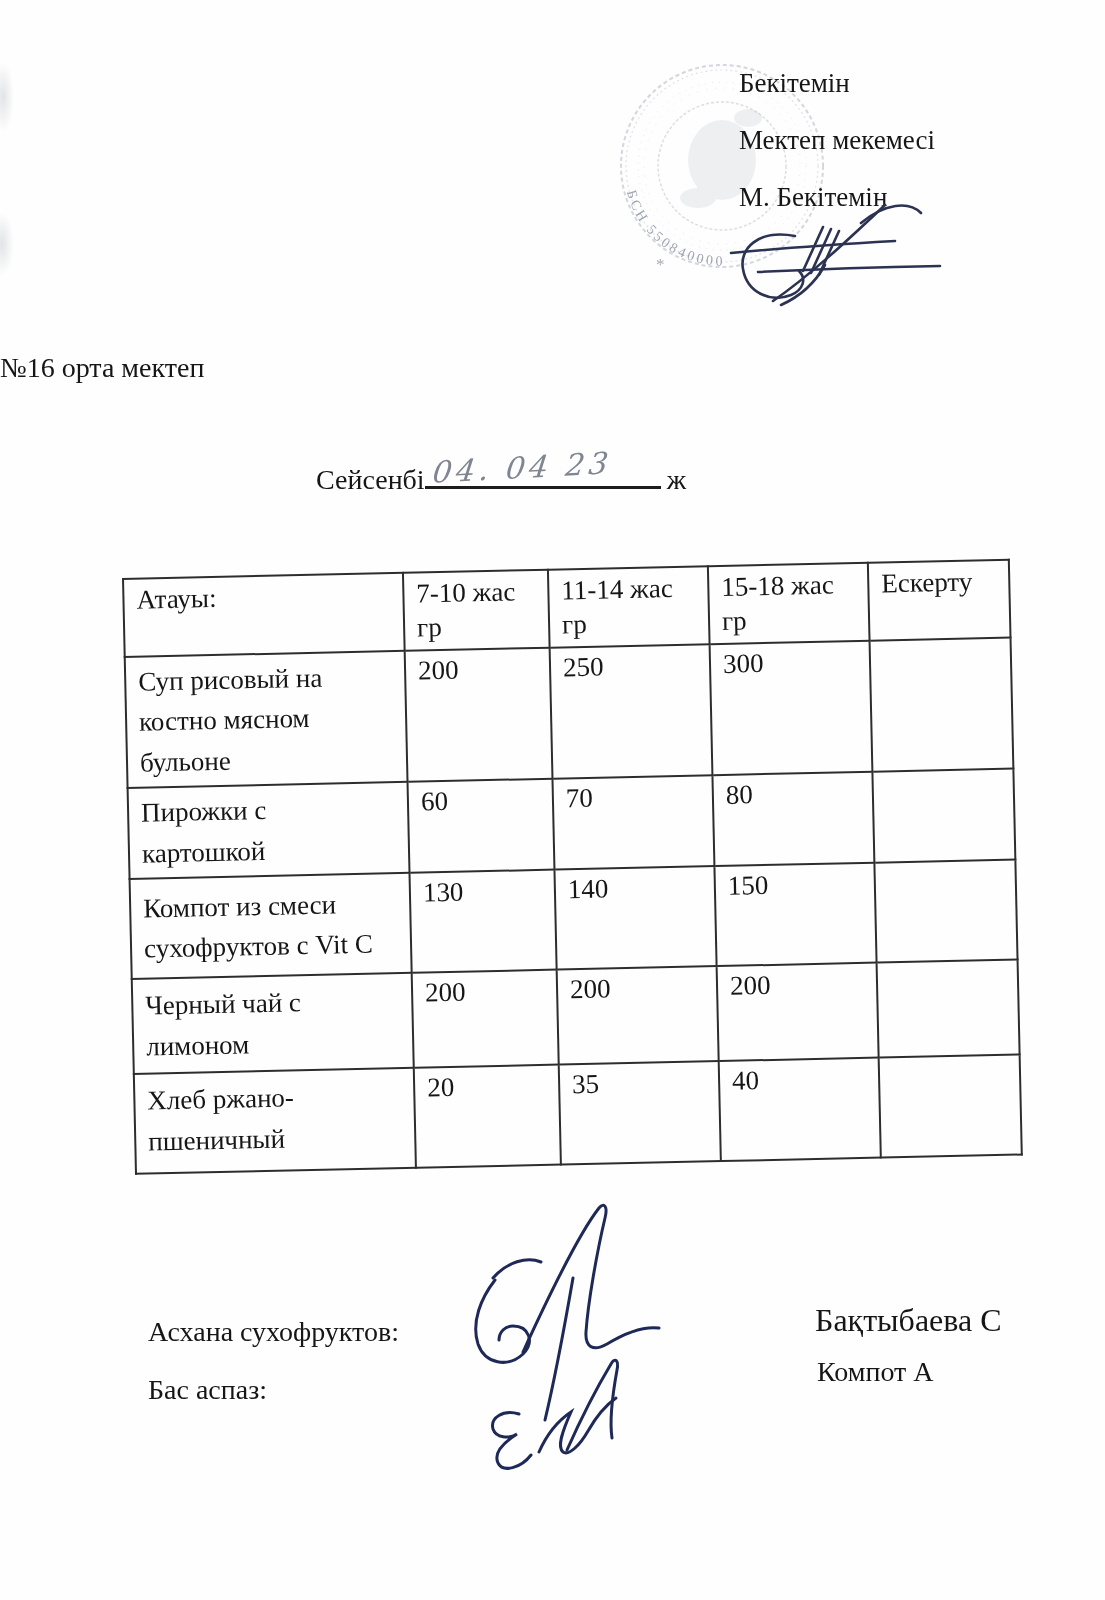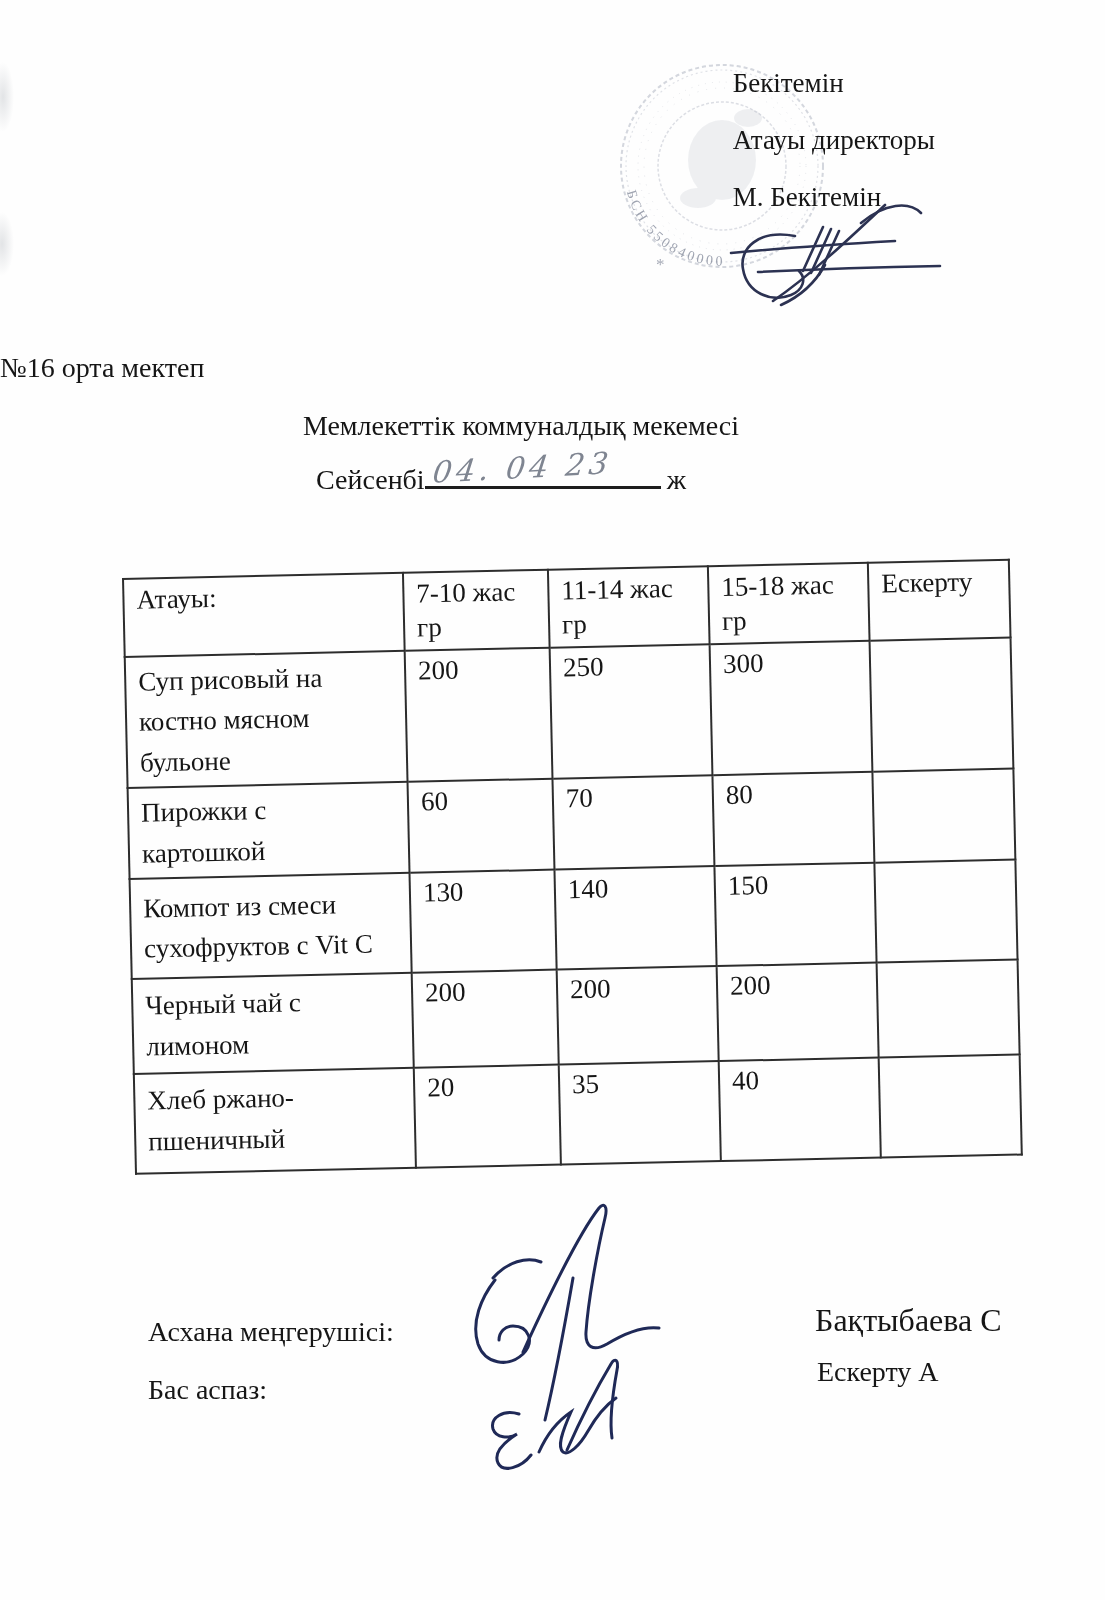--- a/index.html
+++ b/index.html
@@ -88,40 +88,39 @@
       <path id="bsn-arc" d="M 28 140 A 97 97 0 0 0 152 213"></path>
     </defs>
     <text font-size="14" letter-spacing="3" fill="#8f95a4" opacity="0.85" font-family="Liberation Serif, serif">
       <textPath href="#bsn-arc" startOffset="4">БСН 550840000</textPath>
     </text>
     <text x="58" y="222" font-size="17" fill="#8f95a4" opacity="0.8">*</text>
   </svg>
 
   <div class="approval">
     <div>Бекітемін</div>
-    <div>Атауы директоры</div>
+    <div>Мектеп мекемесі</div>
     <div>М. Бекітемін</div>
   </div>
 
   <svg class="sig-director" width="260" height="125" viewBox="0 0 260 125">
     <g fill="none" stroke="#2c3252" stroke-width="2.6" stroke-linecap="round">
       <path d="M 28 50 C 80 45 140 41 192 38"></path>
       <path d="M 55 69 C 115 66 180 64 237 63"></path>
       <path d="M 92 33 C 55 26 36 46 40 66 C 44 90 68 100 88 92 C 100 87 104 76 96 68"></path>
       <path d="M 100 68 L 120 24"></path>
       <path d="M 108 70 L 128 26"></path>
       <path d="M 116 72 L 136 28"></path>
       <path d="M 70 98 C 108 72 150 32 182 2"></path>
       <path d="M 158 20 C 182 0 206 -2 218 10"></path>
       <path d="M 122 62 C 112 80 96 94 78 102"></path>
     </g>
   </svg>
 
   <div class="txt title-school">№16 орта мектеп</div>
-  <div class="txt title-org">Мемлекеттік коммуналдық мекемесі</div>
 
   <div class="txt dateline">
     <span>Сейсенбі</span><span class="date-underline"><span class="date-hand">04. 04 23</span></span><span class="year-suffix">ж</span>
   </div>
 
   <div class="table-wrap">
     <table class="menu">
       <colgroup>
         <col style="width:280px">
           <col style="width:145px">
@@ -186,24 +185,24 @@
           <td class="name vt"><span>Хлеб ржано-пшеничный</span></td>
           <td class="val"><span>20</span></td>
           <td class="val"><span>35</span></td>
           <td class="val"><span>40</span></td>
           <td class="val"><span></span></td>
         </tr>
       </tbody>
     </table>
   </div>
 
-  <div class="txt f-label1">Асхана меңгерушісі:</div>
+  <div class="txt f-label1">Асхана сухофруктов:</div>
   <div class="txt f-label2">Бас аспаз:</div>
   <div class="txt f-name1">Бақтыбаева С</div>
-  <div class="txt f-name2">Ескерту А</div>
+  <div class="txt f-name2">Компот А</div>
 
   <svg class="sig-footer" width="230" height="275" viewBox="0 0 230 275">
     <g fill="none" stroke="#1f2957" stroke-width="3" stroke-linecap="round">
 
       <path d="M 48 78 C 62 62 82 56 96 62"></path>
       <path d="M 50 80 C 36 98 26 122 33 144 C 40 164 63 168 78 154 C 90 142 84 126 68 126 C 60 126 54 132 54 140"></path>
       <path d="M 78 152 C 100 104 132 36 154 8 C 159 2 163 6 160 18 C 152 52 143 102 141 132 C 140 147 148 152 162 144 C 180 133 198 126 214 128"></path>
       <path d="M 128 78 C 120 124 110 178 100 220"></path>
 
       <path d="M 74 214 C 58 209 45 218 48 229 C 51 238 64 239 72 234 C 61 241 48 252 53 263 C 58 273 76 268 86 255"></path>

